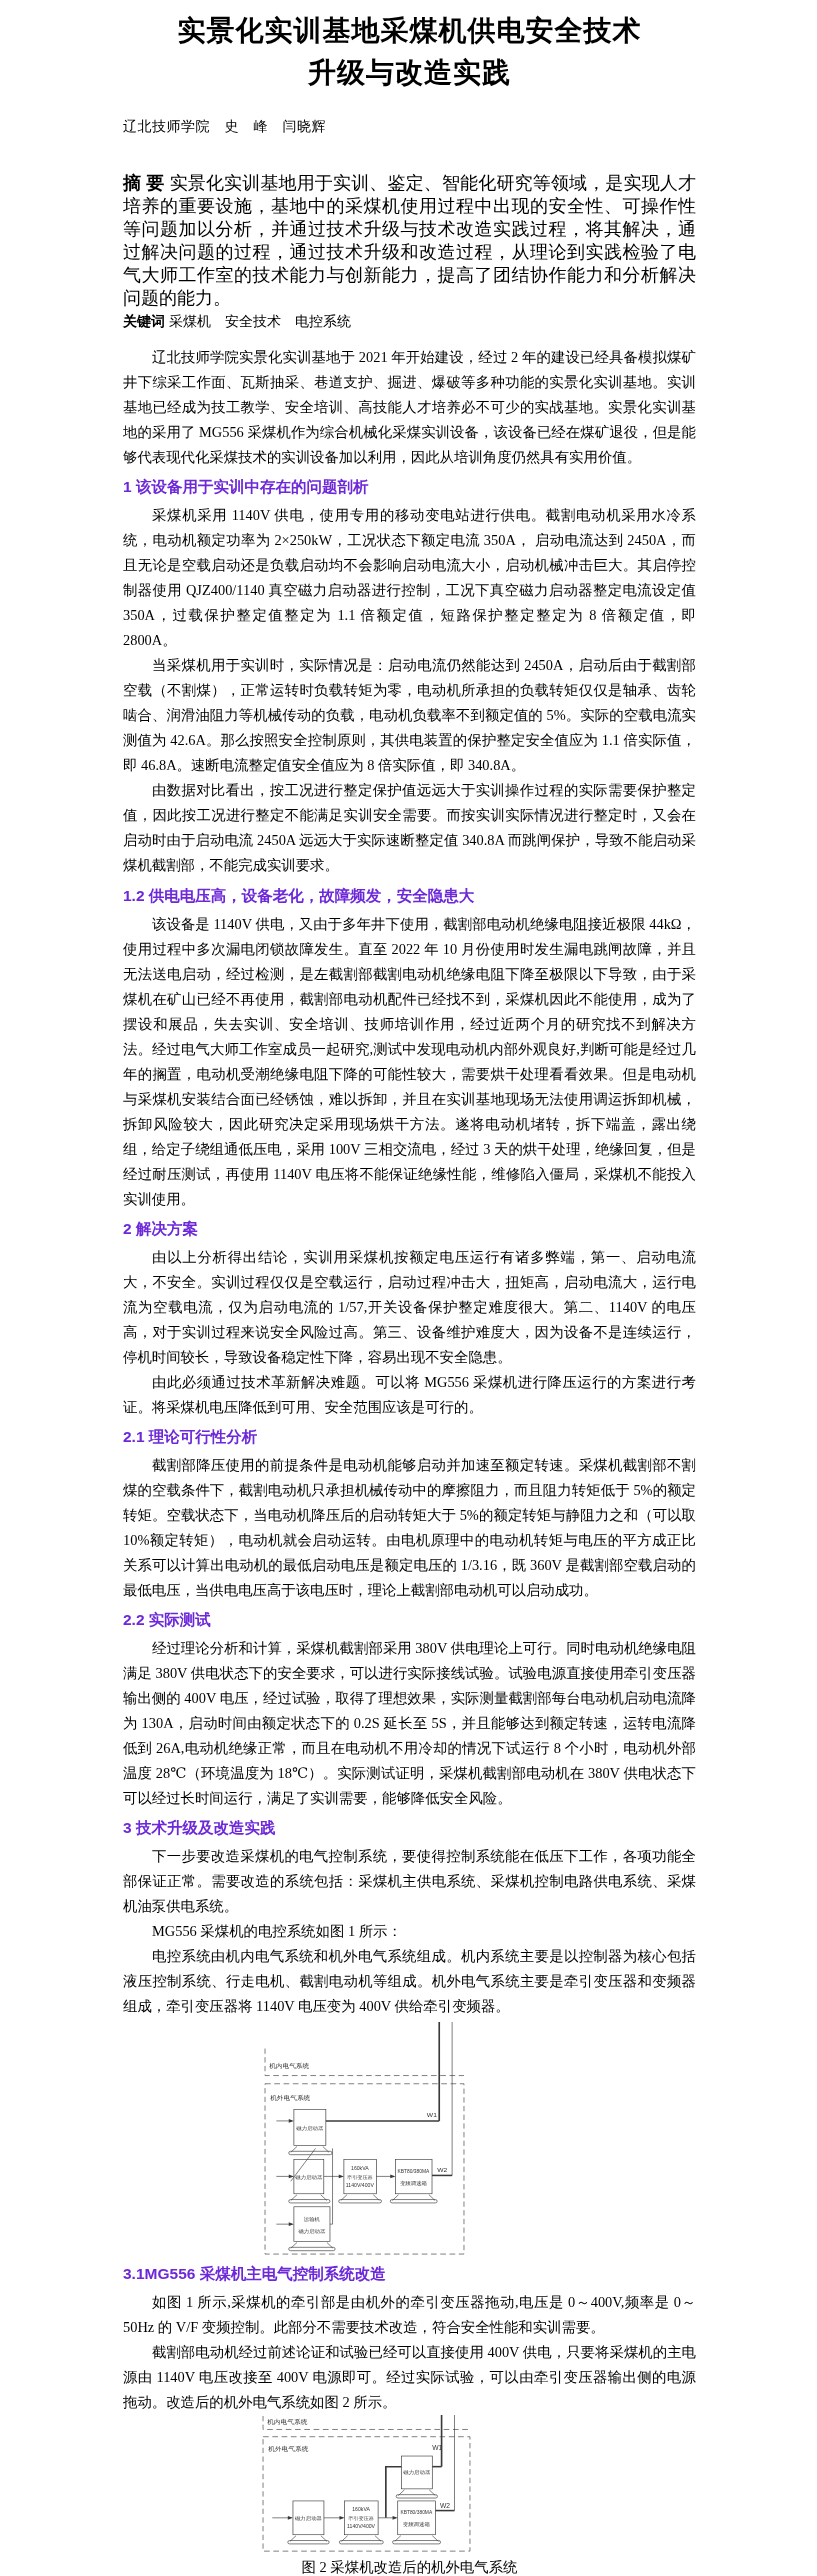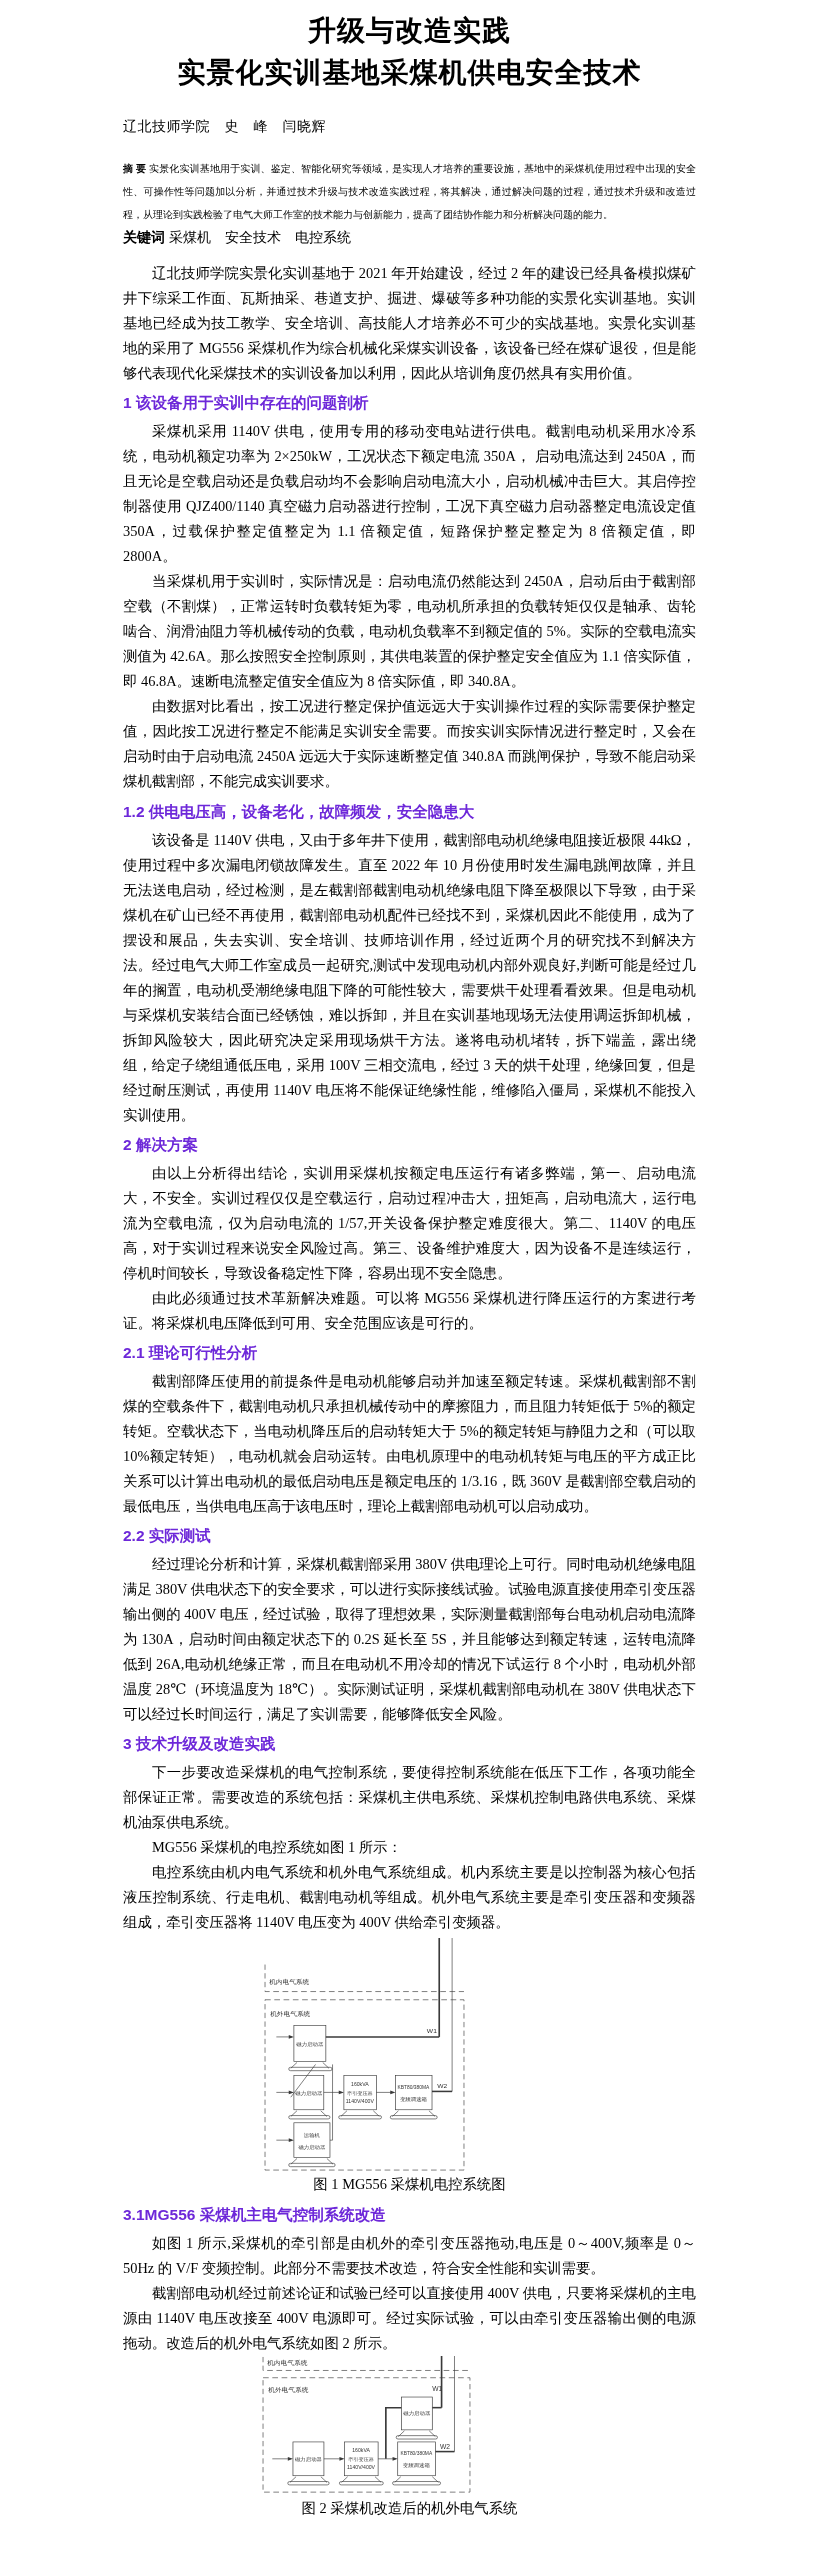--- a/index.html
+++ b/index.html
@@ -16,21 +16,21 @@
   .title{
     margin:0;padding-top:3.1px;
     font-family:"Liberation Sans","DejaVu Sans",sans-serif;
     font-weight:bold;font-size:28px;line-height:42px;
     letter-spacing:1px;text-align:center;color:#000;
   }
   .authors{
     margin:23px 0 0 0;font-size:14px;line-height:20.6px;
     text-align:left;letter-spacing:0.5px;
   }
-  .abstract{margin:19px 0 0 0;font-size:10px;line-height:23px;text-align:justify;}
+  .abstract{margin:34px 0 0 0;font-size:18px;line-height:23px;text-align:justify;}
   .keywords{margin:0;font-size:14px;line-height:23px;}
   .blabel{font-family:"Liberation Sans","DejaVu Sans",sans-serif;font-weight:bold;}
   .body{margin:0;font-size:14.4px;line-height:25px;text-align:justify;}
   .indent{text-indent:29px;}
   .intro-gap{margin-top:12.4px;}
   h2,h3{
     font-family:"Liberation Sans","DejaVu Sans",sans-serif;
     font-weight:bold;font-size:15.5px;line-height:25px;
     margin:4.1px 0;color:#6d28d9;
   }
@@ -40,22 +40,22 @@
   .caption{margin:0;font-size:14.4px;line-height:25px;text-align:center;}
   svg{display:block;}
   svg text{font-family:"Liberation Sans","DejaVu Sans",sans-serif;fill:#333;}
 </style>
 </head>
 <body>
 
 <div class="page">
 
   <h1 class="title">
+    <div>实景化实训基地采煤机供电安全技术</div>
     <div>升级与改造实践</div>
-    <div>实景化实训基地采煤机供电安全技术</div>
   </h1>
 
   <p class="authors">辽北技师学院　史　峰　闫晓辉</p>
 
   <p class="abstract"><span class="blabel">摘  要 </span><span>实景化实训基地用于实训、鉴定、智能化研究等领域，是实现人才培养的重要设施，基地中的采煤机使用过程中出现的安全性、可操作性等问题加以分析，并通过技术升级与技术改造实践过程，将其解决，通过解决问题的过程，通过技术升级和改造过程，从理论到实践检验了电气大师工作室的技术能力与创新能力，提高了团结协作能力和分析解决问题的能力。</span></p>
 
   <p class="keywords"><span class="blabel">关键词 </span><span>采煤机　安全技术　电控系统</span></p>
 
   <p class="body indent intro-gap">辽北技师学院实景化实训基地于 2021 年开始建设，经过 2 年的建设已经具备模拟煤矿井下综采工作面、瓦斯抽采、巷道支护、掘进、爆破等多种功能的实景化实训基地。实训基地已经成为技工教学、安全培训、高技能人才培养必不可少的实战基地。实景化实训基地的采用了 MG556 采煤机作为综合机械化采煤实训设备，该设备已经在煤矿退役，但是能够代表现代化采煤技术的实训设备加以利用，因此从培训角度仍然具有实用价值。</p>
 
@@ -136,21 +136,20 @@
       <text x="87" y="325" font-size="10.5" text-anchor="middle">磁力启动器</text>
       <text x="186" y="307" font-size="10" text-anchor="middle">160kVA</text>
       <text x="186" y="325" font-size="10" text-anchor="middle">牵引变压器</text>
       <text x="186" y="343" font-size="10" text-anchor="middle">1140V/400V</text>
       <text x="290" y="313" font-size="9.5" text-anchor="middle">KBT80/380MA</text>
       <text x="290" y="337" font-size="10.5" text-anchor="middle">变频调速箱</text>
       <text x="93" y="412" font-size="10.5" text-anchor="middle">运输机</text>
       <text x="93" y="438" font-size="10.5" text-anchor="middle">磁力启动器</text>
     </svg>
   </div>
-  <p class="caption">图 1 MG556 采煤机电控系统图</p>
 
   <h3>3.1MG556 采煤机主电气控制系统改造</h3>
   <p class="body indent">如图 1 所示,采煤机的牵引部是由机外的牵引变压器拖动,电压是 0～400V,频率是 0～50Hz 的 V/F 变频控制。此部分不需要技术改造，符合安全性能和实训需要。</p>
   <p class="body indent">截割部电动机经过前述论证和试验已经可以直接使用 400V 供电，只要将采煤机的主电源由 1140V 电压改接至 400V 电源即可。经过实际试验，可以由牵引变压器输出侧的电源拖动。改造后的机外电气系统如图 2 所示。</p>
 
   <div class="figure fig2">
     <svg width="209" height="140" viewBox="0 0 405 290" preserveAspectRatio="none">
       <g stroke="#3a3a3a" stroke-width="1.3" fill="none">
         <path d="M2 2 L2 30 L403 30" stroke-dasharray="11 7"></path>
         <line x1="348" y1="0" x2="348" y2="107" stroke-width="3.2"></line>

